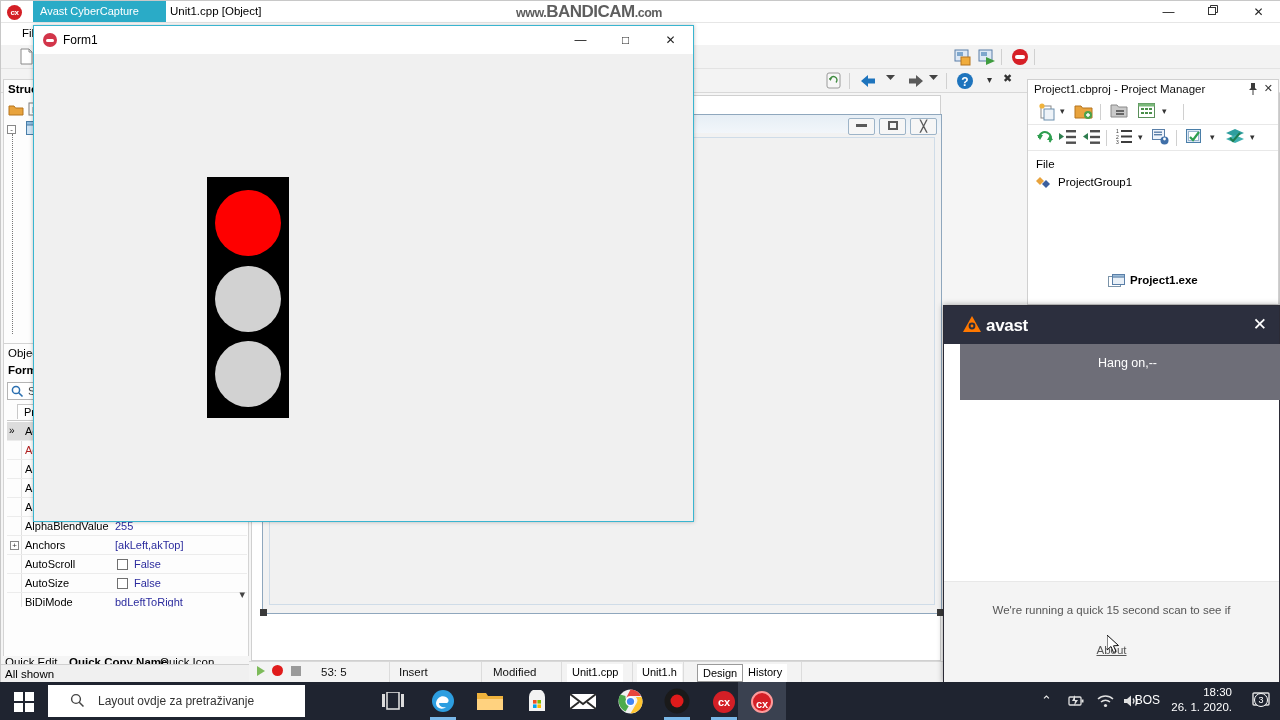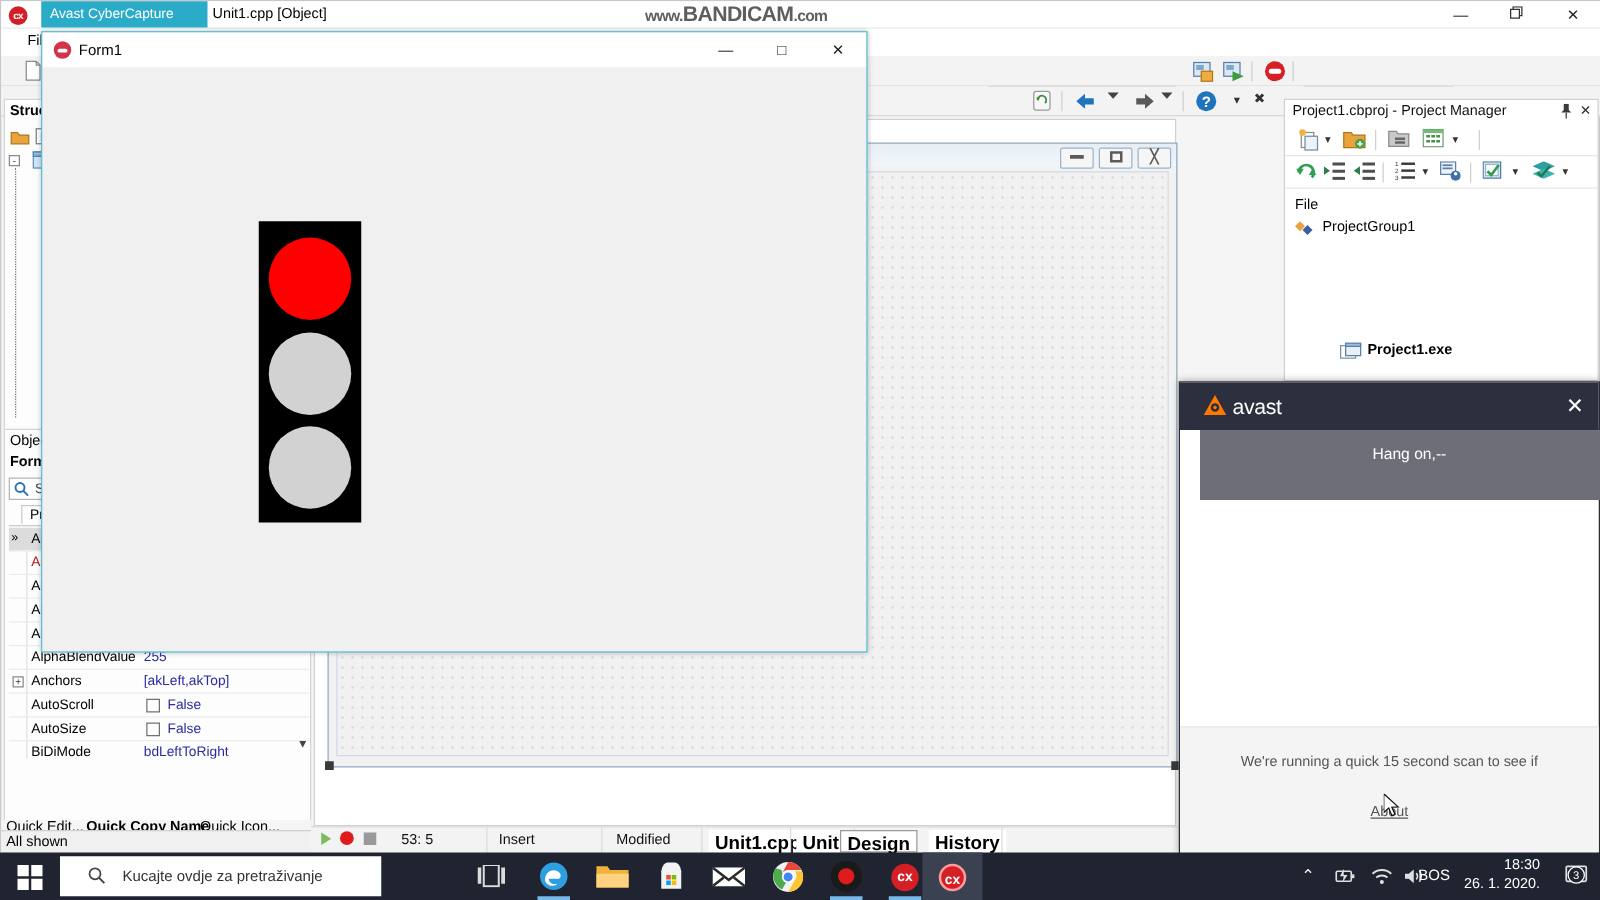--- a/index.html
+++ b/index.html
@@ -181,21 +181,21 @@
     position:absolute; left:1026px; top:78px; width:252px; height:226px;
     background:#ffffff; border:1px solid #d0d0d0;
   }
   #pm-title{ position:absolute; left:6px; top:3px; font-size:11.5px; color:#111; }
   #pm-pin{ position:absolute; right:20px; top:3px; font-size:11px; color:#333; }
   #pm-close{ position:absolute; right:5px; top:2px; font-size:11px; color:#333; }
   #pm-tb1{ position:absolute; left:0; top:19px; width:250px; height:26px; border-bottom:1px solid #e8e8e8;}
   #pm-tb2{ position:absolute; left:0; top:45px; width:250px; height:26px; border-bottom:1px solid #e8e8e8;}
   #pm-filehdr{ position:absolute; left:8px; top:78px; font-size:11.5px; }
   .tree-row{ position:absolute; font-size:11.5px; white-space:nowrap; }
-  .tree-row.bold{ font-weight:bold; }
+  .tree-row.bold{ font-weight:bold;margin-left:36px; }
   .tree-exp{
     position:absolute; width:9px; height:9px; border:1px solid #888; background:#fff;
     font-size:8px; line-height:7px; text-align:center; color:#333;
   }
   .tree-dots{ position:absolute; border-left:1px dotted #777; }
 
   
   #form1-window{
     position:absolute; left:33px; top:25px; width:661px; height:497px;
     background:#f0f0f0; border:1px solid #39b5d0;
@@ -253,21 +253,21 @@
     border:1px solid #2b2b36;
   }
   #avast-header{
     position:absolute; left:0; top:0; width:335px; height:38px; background:#2c2f3e;
   }
   #avast-logo-mark{
     position:absolute; left:18px; top:10px; width:20px; height:19px;
   }
   #avast-logo-text{
     position:absolute; left:42px; top:10px; font-size:17px; color:#ffffff;
-    font-weight:normal; letter-spacing:-0.3px;
+    font-weight:bold; letter-spacing:-0.3px;
   }
   #avast-x{ position:absolute; right:12px; top:8px; font-size:17px; color:#fff; }
   #avast-subhdr{
     position:absolute; left:16px; top:38px; width:335px; height:56px; background:#6e6e78;
     color:#fff; text-align:center; padding-top:10px;
   }
   #avast-subhdr div{ font-size:12.5px; line-height:18px; }
   #avast-body{
     position:absolute; left:0; top:94px; width:335px; height:181px; background:#fff;
   }
@@ -308,22 +308,22 @@
   }
 
   
   #editor-status{
     position:absolute; left:248px; top:660px; width:700px; height:22px;
     background:#f3f3f3; border-top:1px solid #d8d8d8;
   }
   .st-cell{ position:absolute; top:4px; font-size:11.5px; color:#111; }
   .vtick{ position:absolute; top:0; width:1px; height:22px; background:#dcdcdc; }
   .ed-tab{
-    position:absolute; top:2px; height:18px; padding:2px 5px 0; font-size:15px;
-    background:#fff; color:#000;font-weight:bold;
+    position:absolute; top:2px; height:18px; padding:2px 5px 0; font-size:11px;
+    background:#fff; color:#000;
   }
   .ed-tab.active{ border:1px solid #9a9a9a; background:#fff; }
   #run-play{
     position:absolute; left:256px; top:665px; width:0; height:0;
     border-top:5px solid transparent; border-bottom:5px solid transparent;
     border-left:8px solid #7dbb5a;
   }
   #run-stop-dot{
     position:absolute; left:271px; top:664px; width:11px; height:11px;
     border-radius:50%; background:#e01b1b;
@@ -747,21 +747,21 @@
     <span class="st-cell" style="left:72px;">53:  5</span>
     <span class="vtick" style="left:140px;"></span>
     <span class="st-cell" style="left:150px;">Insert</span>
     <span class="vtick" style="left:232px;"></span>
     <span class="st-cell" style="left:244px;">Modified</span>
     <span class="vtick" style="left:312px;"></span>
     <span class="ed-tab" style="left:318px;">Unit1.cpp</span>
     <span class="vtick" style="left:383px;"></span>
     <span class="ed-tab" style="left:388px;">Unit1.h</span>
     <span class="vtick" style="left:434px;"></span>
-    <span class="ed-tab active" style="left:423px;">Design</span>
+    <span class="ed-tab active" style="left:448px;">Design</span>
     <span class="ed-tab" style="left:494px;">History</span>
     <span class="vtick" style="left:552px;"></span>
   </div>
   <div id="run-play"></div>
   <div id="run-stop-dot"></div>
   <div id="run-stop-sq"></div>
 </div>
 
 <div id="form1-window">
   <div id="form1-titlebar">
@@ -824,21 +824,21 @@
     <span class="sq" style="left:14px; top:21px;"></span>
     <span class="sq" style="left:25px; top:21px;"></span>
   </div>
   <div id="tb-search">
     <span class="mag">
       <svg width="15" height="15" viewBox="0 0 15 15">
           <circle cx="6" cy="6" r="4.4" fill="none" stroke="#444" stroke-width="1.4"></circle>
           <line x1="9.2" y1="9.2" x2="13.5" y2="13.5" stroke="#444" stroke-width="1.5"></line>
         </svg>
     </span>
-    <span class="txt">Kucajte ovdje za pretraživanje</span>
+    <span class="txt">Layout ovdje za pretraživanje</span>
   </div>
 
   <div class="tb-app" style="left:370px;">
     <svg width="22" height="18" viewBox="0 0 22 18" style="margin:10px 0 0 12px;">
         <rect x="0" y="2" width="3" height="13" fill="#dcdcdc"></rect>
         <rect x="5" y="0" width="12" height="17" fill="none" stroke="#dcdcdc" stroke-width="1.6"></rect>
         <rect x="19" y="2" width="3" height="13" fill="#dcdcdc"></rect>
       </svg>
   </div>
   <div class="tb-app" style="left:420px;">

